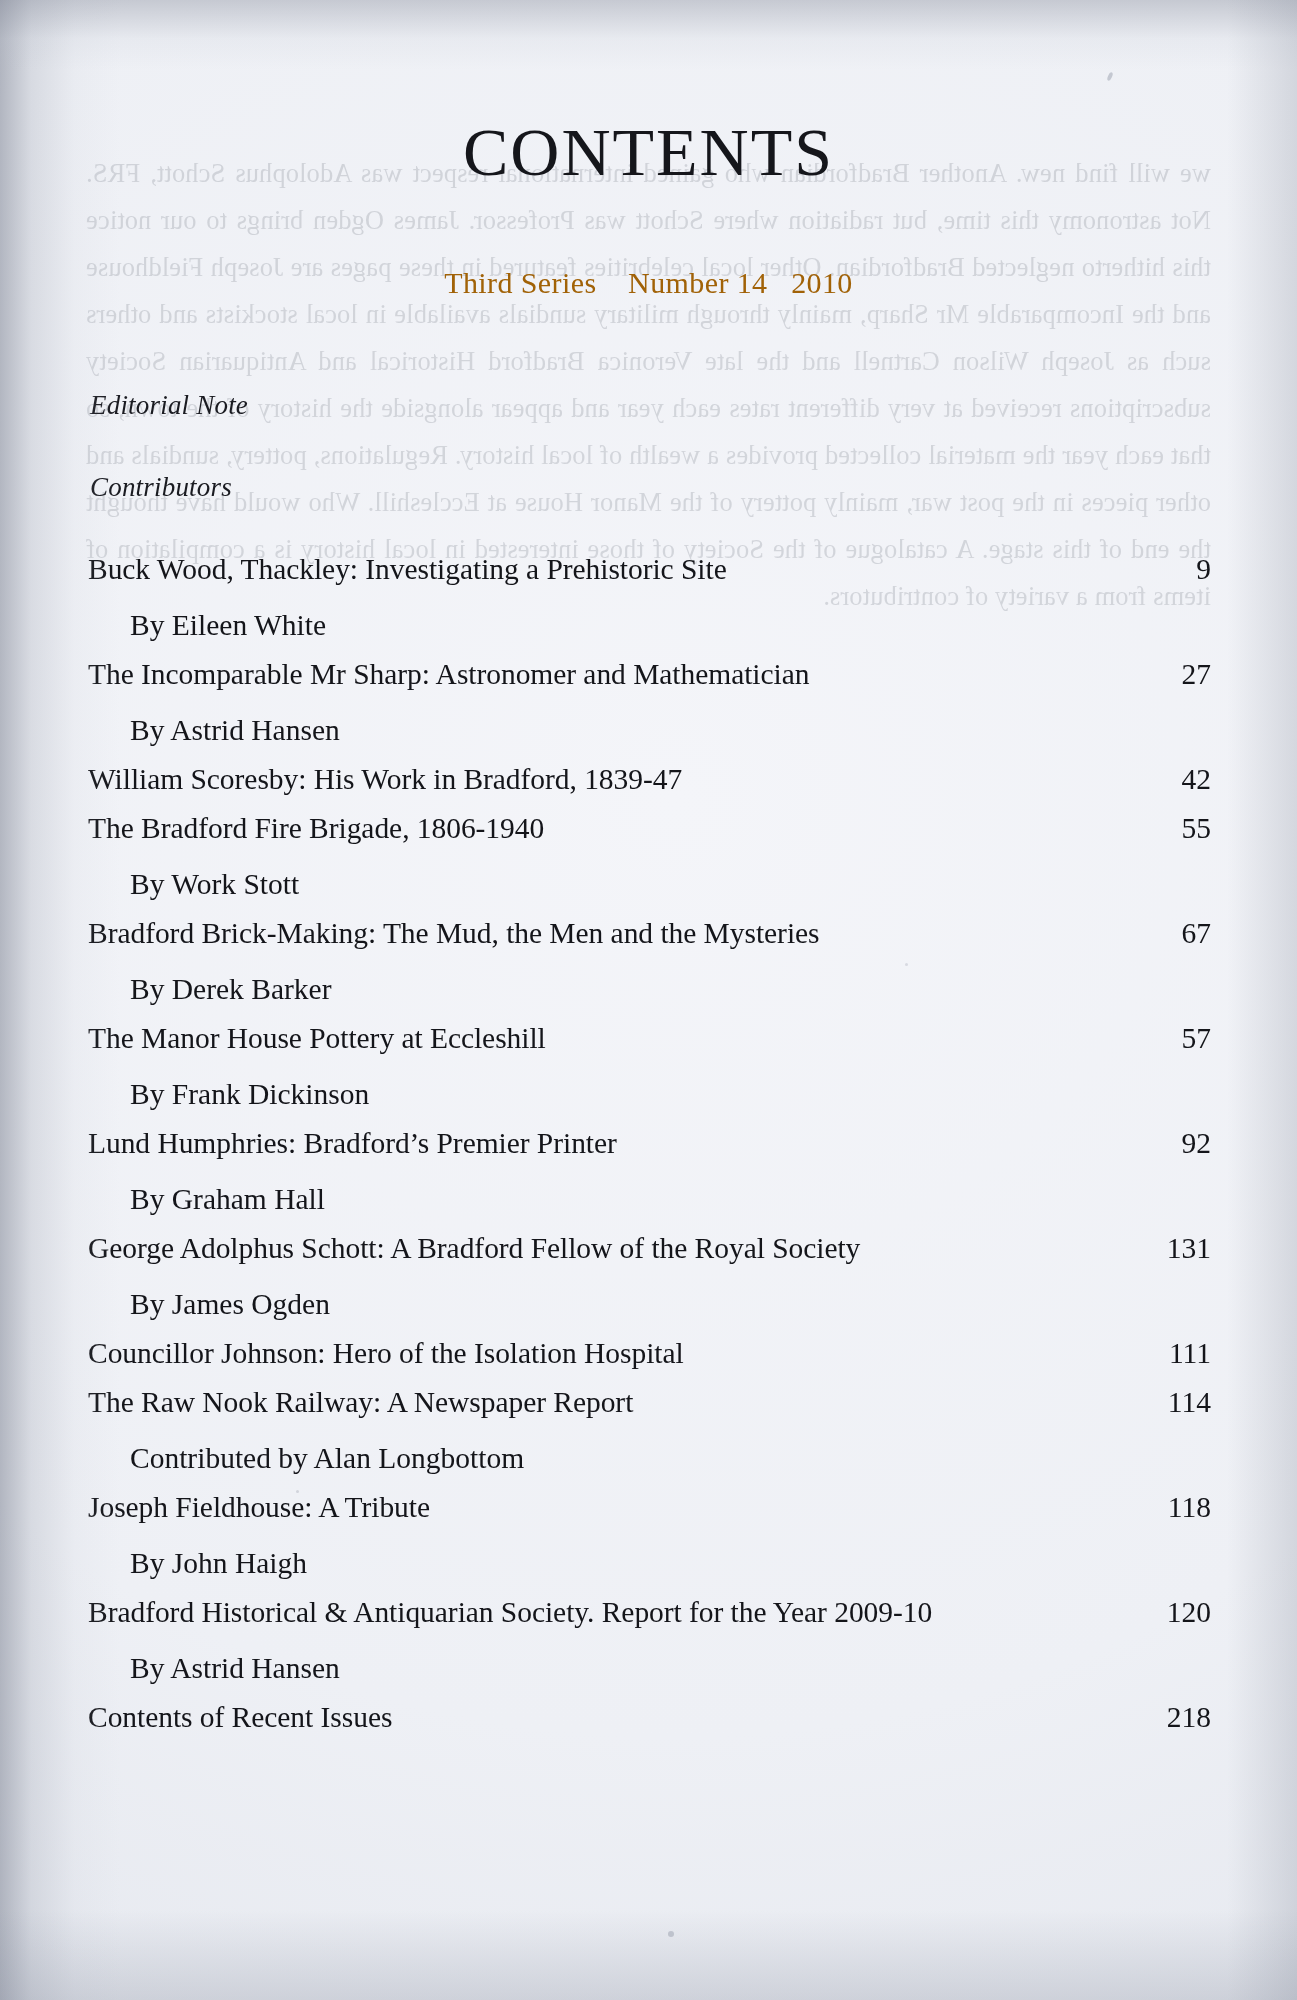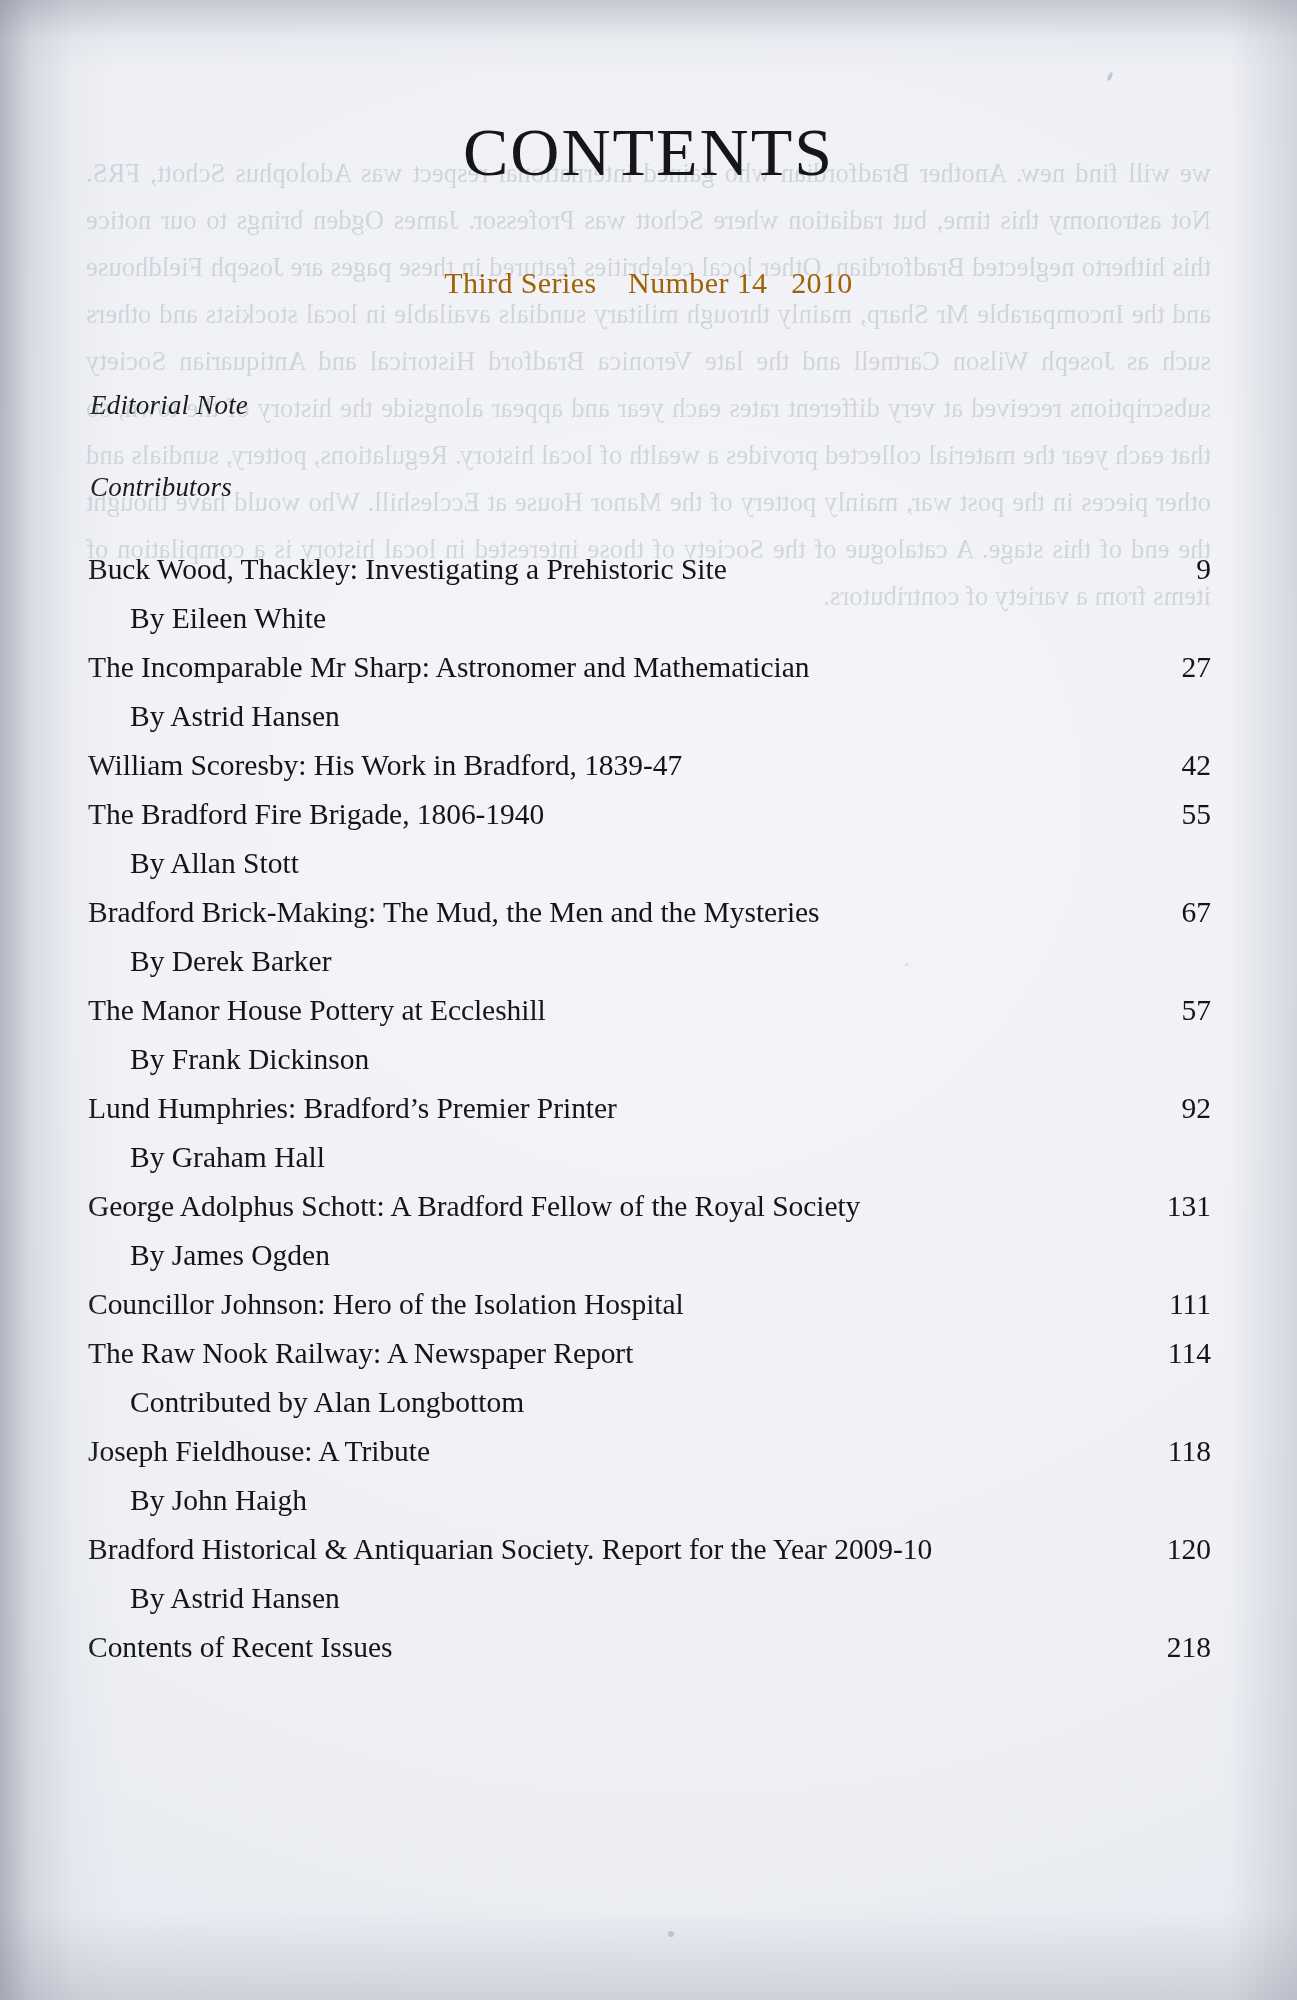--- a/index.html
+++ b/index.html
@@ -160,21 +160,21 @@
     min-width: 66px;
     text-align: right;
     flex: 0 0 auto;
   }
 
   .entry-author {
     font-size: 29.5px;
     line-height: 41px;
     color: #14151a;
     padding-left: 42px;
-    margin-top: 8px;
+    margin-top: 15px;
   }
 
   .entry.no-author .entry-main { margin-bottom: 0; }
 
   
   .entry.last { margin-top: 6px; }
 </style>
 </head>
 <body>
 
@@ -216,21 +216,21 @@
           <span class="entry-title">William Scoresby: His Work in Bradford, 1839-47</span>
           <span class="entry-page">42</span>
         </div>
       </div>
 
       <div class="entry">
         <div class="entry-main">
           <span class="entry-title">The Bradford Fire Brigade, 1806-1940</span>
           <span class="entry-page">55</span>
         </div>
-        <div class="entry-author">By Allan Stott</div>
+        <div class="entry-author">By Work Stott</div>
       </div>
 
       <div class="entry">
         <div class="entry-main">
           <span class="entry-title">Bradford Brick-Making: The Mud, the Men and the Mysteries</span>
           <span class="entry-page">67</span>
         </div>
         <div class="entry-author">By Derek Barker</div>
       </div>
 

